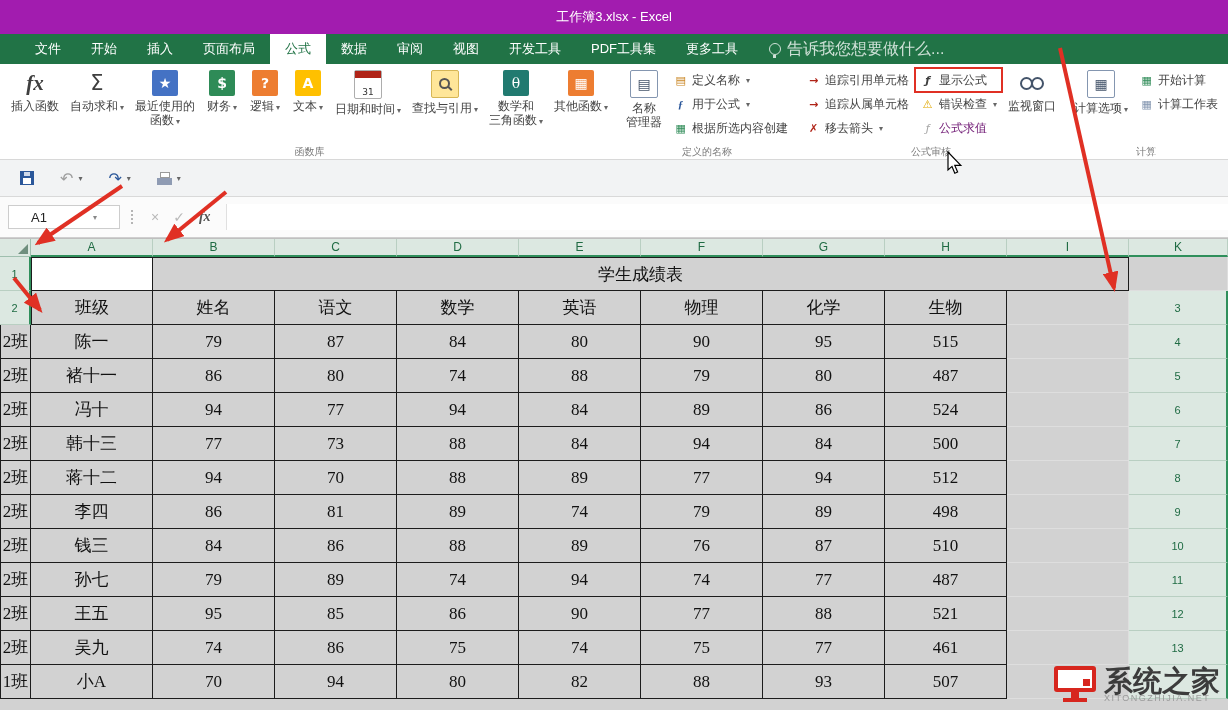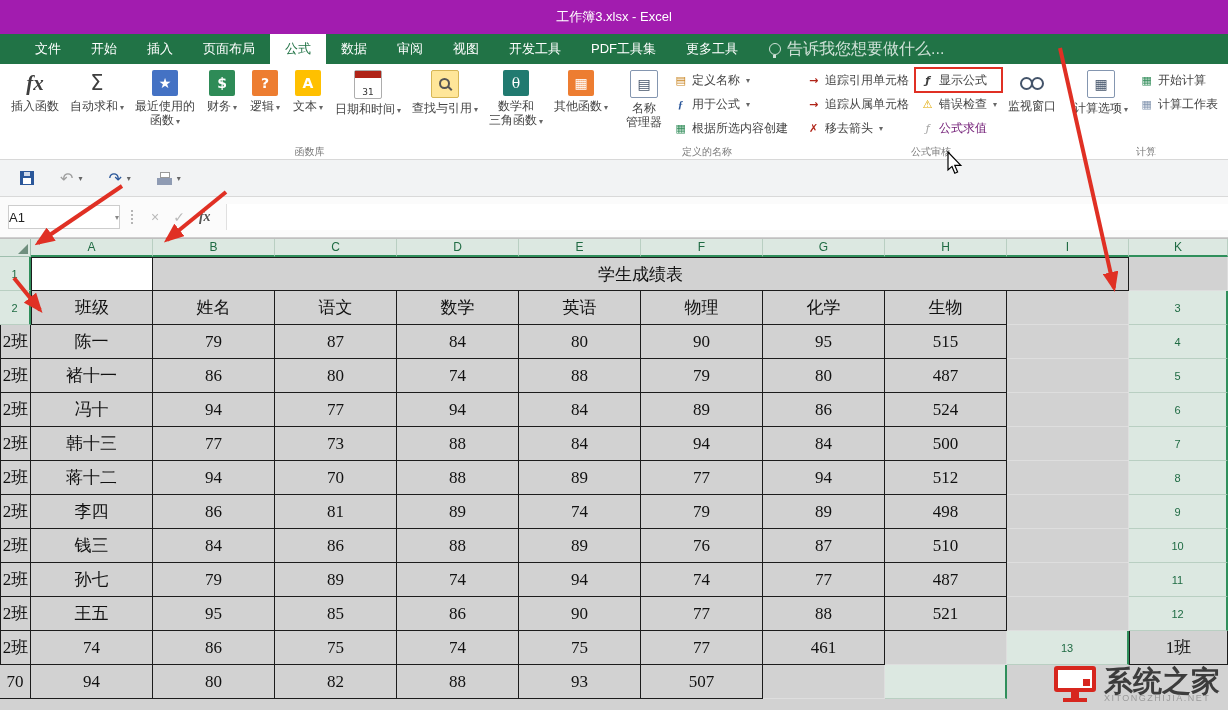--- a/index.html
+++ b/index.html
@@ -75,21 +75,21 @@
   .qi-save::before{content:"";position:absolute;left:4px;top:1px;width:6px;height:4px;background:#cfd9ea;}
   .qi-save::after{content:"";position:absolute;left:3px;bottom:1px;width:8px;height:6px;background:#fff;}
   .qi-undo{font-size:16px;color:#9d9d9d;}
   .qi-redo{font-size:16px;color:#2b579a;}
   .qi-print{width:15px;height:13px;position:relative;}
   .qi-print::before{content:"";position:absolute;top:0;left:3px;width:8px;height:4px;background:#fff;border:1px solid #9a9a9a;}
   .qi-print::after{content:"";position:absolute;bottom:0;left:0;width:15px;height:7px;background:#8f9bb3;}
 
   
   .fbar{height:40px;flex:none;background:#fbfbfb;border-bottom:1px solid #cfcfcf;display:flex;align-items:center;padding-left:8px;}
-  .namebox{width:112px;height:24px;background:#fff;border:1px solid #cdcdcd;display:flex;align-items:center;justify-content:space-between;padding:0 0;font-size:13px;color:#222;box-sizing:border-box;}
+  .namebox{width:112px;height:24px;background:#fff;border:1px solid #cdcdcd;display:flex;align-items:center;justify-content:space-between;padding:0 22px;font-size:13px;color:#222;box-sizing:border-box;}
   .nb-arrow{color:#888;}
   .fdots{height:14px;border-left:2px dotted #b5b5b5;margin:0 11px;}
   .fbtn{font-size:14px;margin:0 7px;}
   .fbtn.cancel,.fbtn.enter{color:#b9b9b9;}
   .fbtn.fx{color:#555;font-family:"Liberation Serif",serif;font-style:italic;font-weight:bold;}
   .finput{flex:1;height:26px;background:#fff;border-left:1px solid #e0e0e0;margin-left:8px;}
 
   
   .sheet{flex:1;position:relative;background:#d2d2d2;overflow:hidden;border-top:1px solid #bfbfbf;}
   #grid{display:grid;grid-template-columns:31px repeat(9,122px) minmax(0,1fr);grid-template-rows:18px repeat(13,34px) minmax(0,1fr);width:100%;height:100%;}
@@ -466,30 +466,32 @@
         <div class="cell tbl">95</div>
         <div class="cell tbl">85</div>
         <div class="cell tbl">86</div>
         <div class="cell tbl">90</div>
         <div class="cell tbl">77</div>
         <div class="cell tbl">88</div>
         <div class="cell tbl">521</div>
         <div class="cell"></div>
         <div class="rh">12</div>
         <div class="cell tbl left">2班</div>
+        <div class="cell tbl">吴九</div>
         <div class="cell tbl">74</div>
         <div class="cell tbl">86</div>
         <div class="cell tbl">75</div>
         <div class="cell tbl">74</div>
         <div class="cell tbl">75</div>
         <div class="cell tbl">77</div>
         <div class="cell tbl">461</div>
         <div class="cell"></div>
         <div class="rh">13</div>
         <div class="cell tbl left">1班</div>
+        <div class="cell tbl">小A</div>
         <div class="cell tbl">70</div>
         <div class="cell tbl">94</div>
         <div class="cell tbl">80</div>
         <div class="cell tbl">82</div>
         <div class="cell tbl">88</div>
         <div class="cell tbl">93</div>
         <div class="cell tbl">507</div>
         <div class="cell"></div>
         <div class="rh"></div>
         <div class="cell fillrow" style="grid-column: 2 / 12;"></div>

